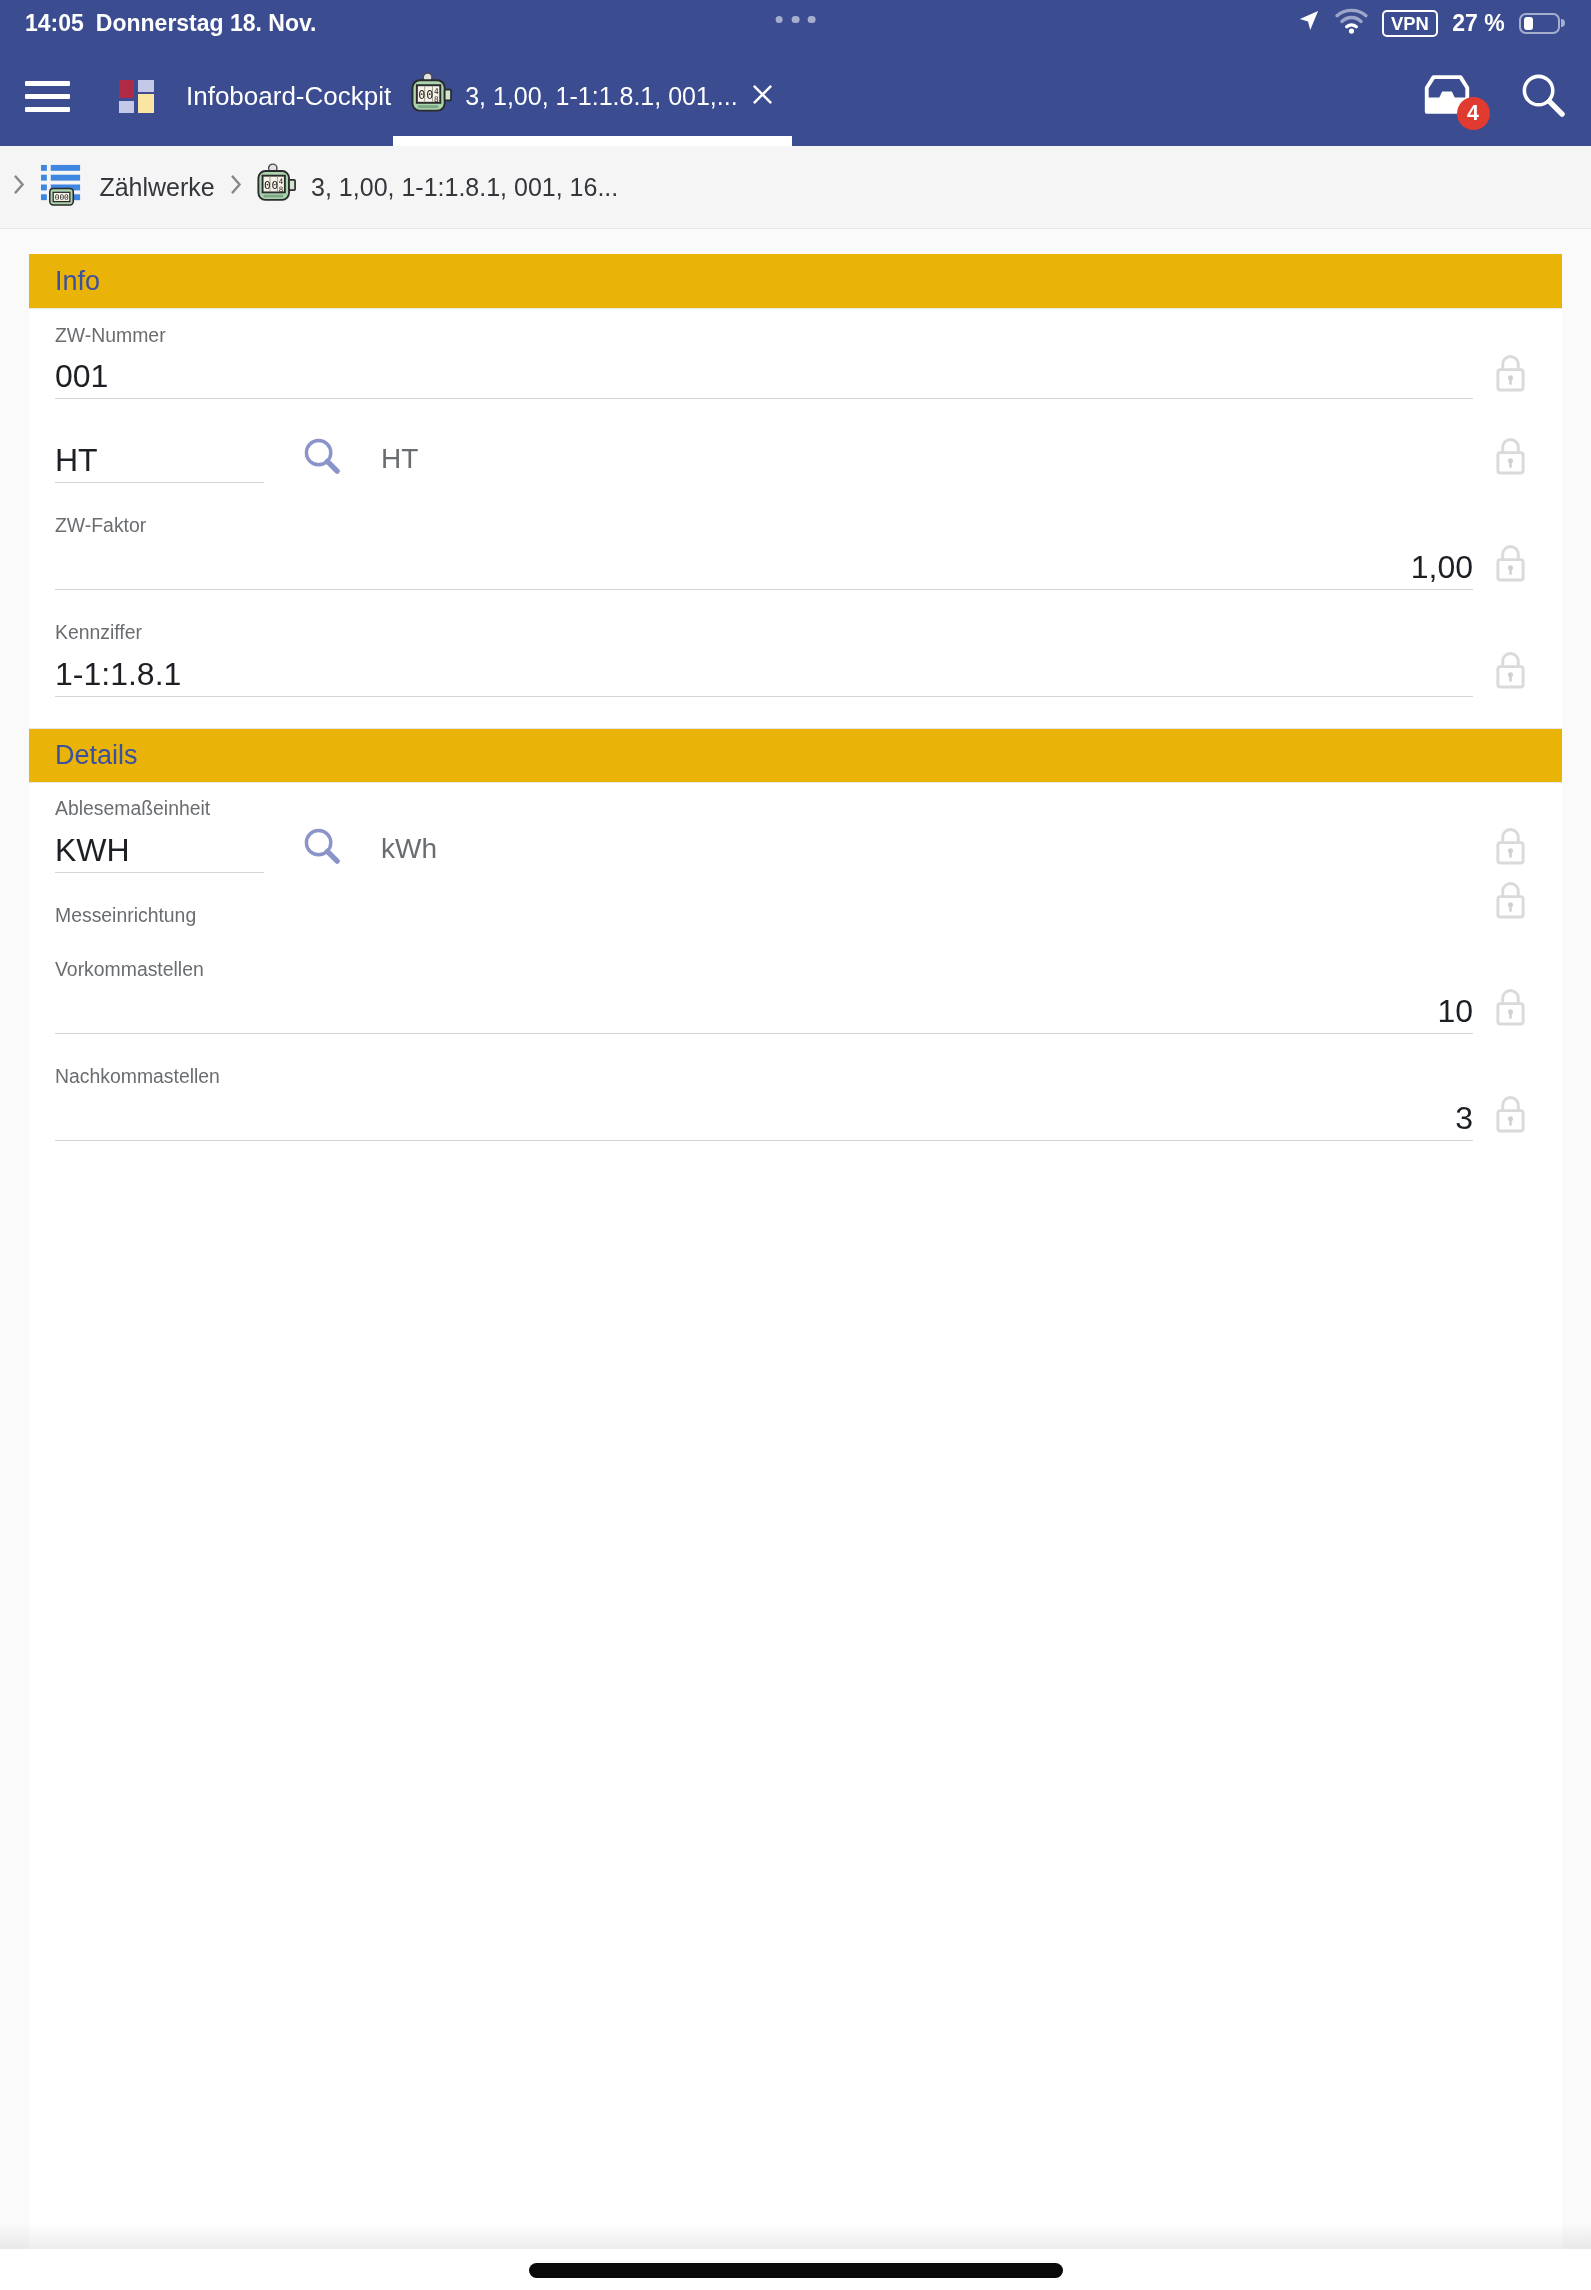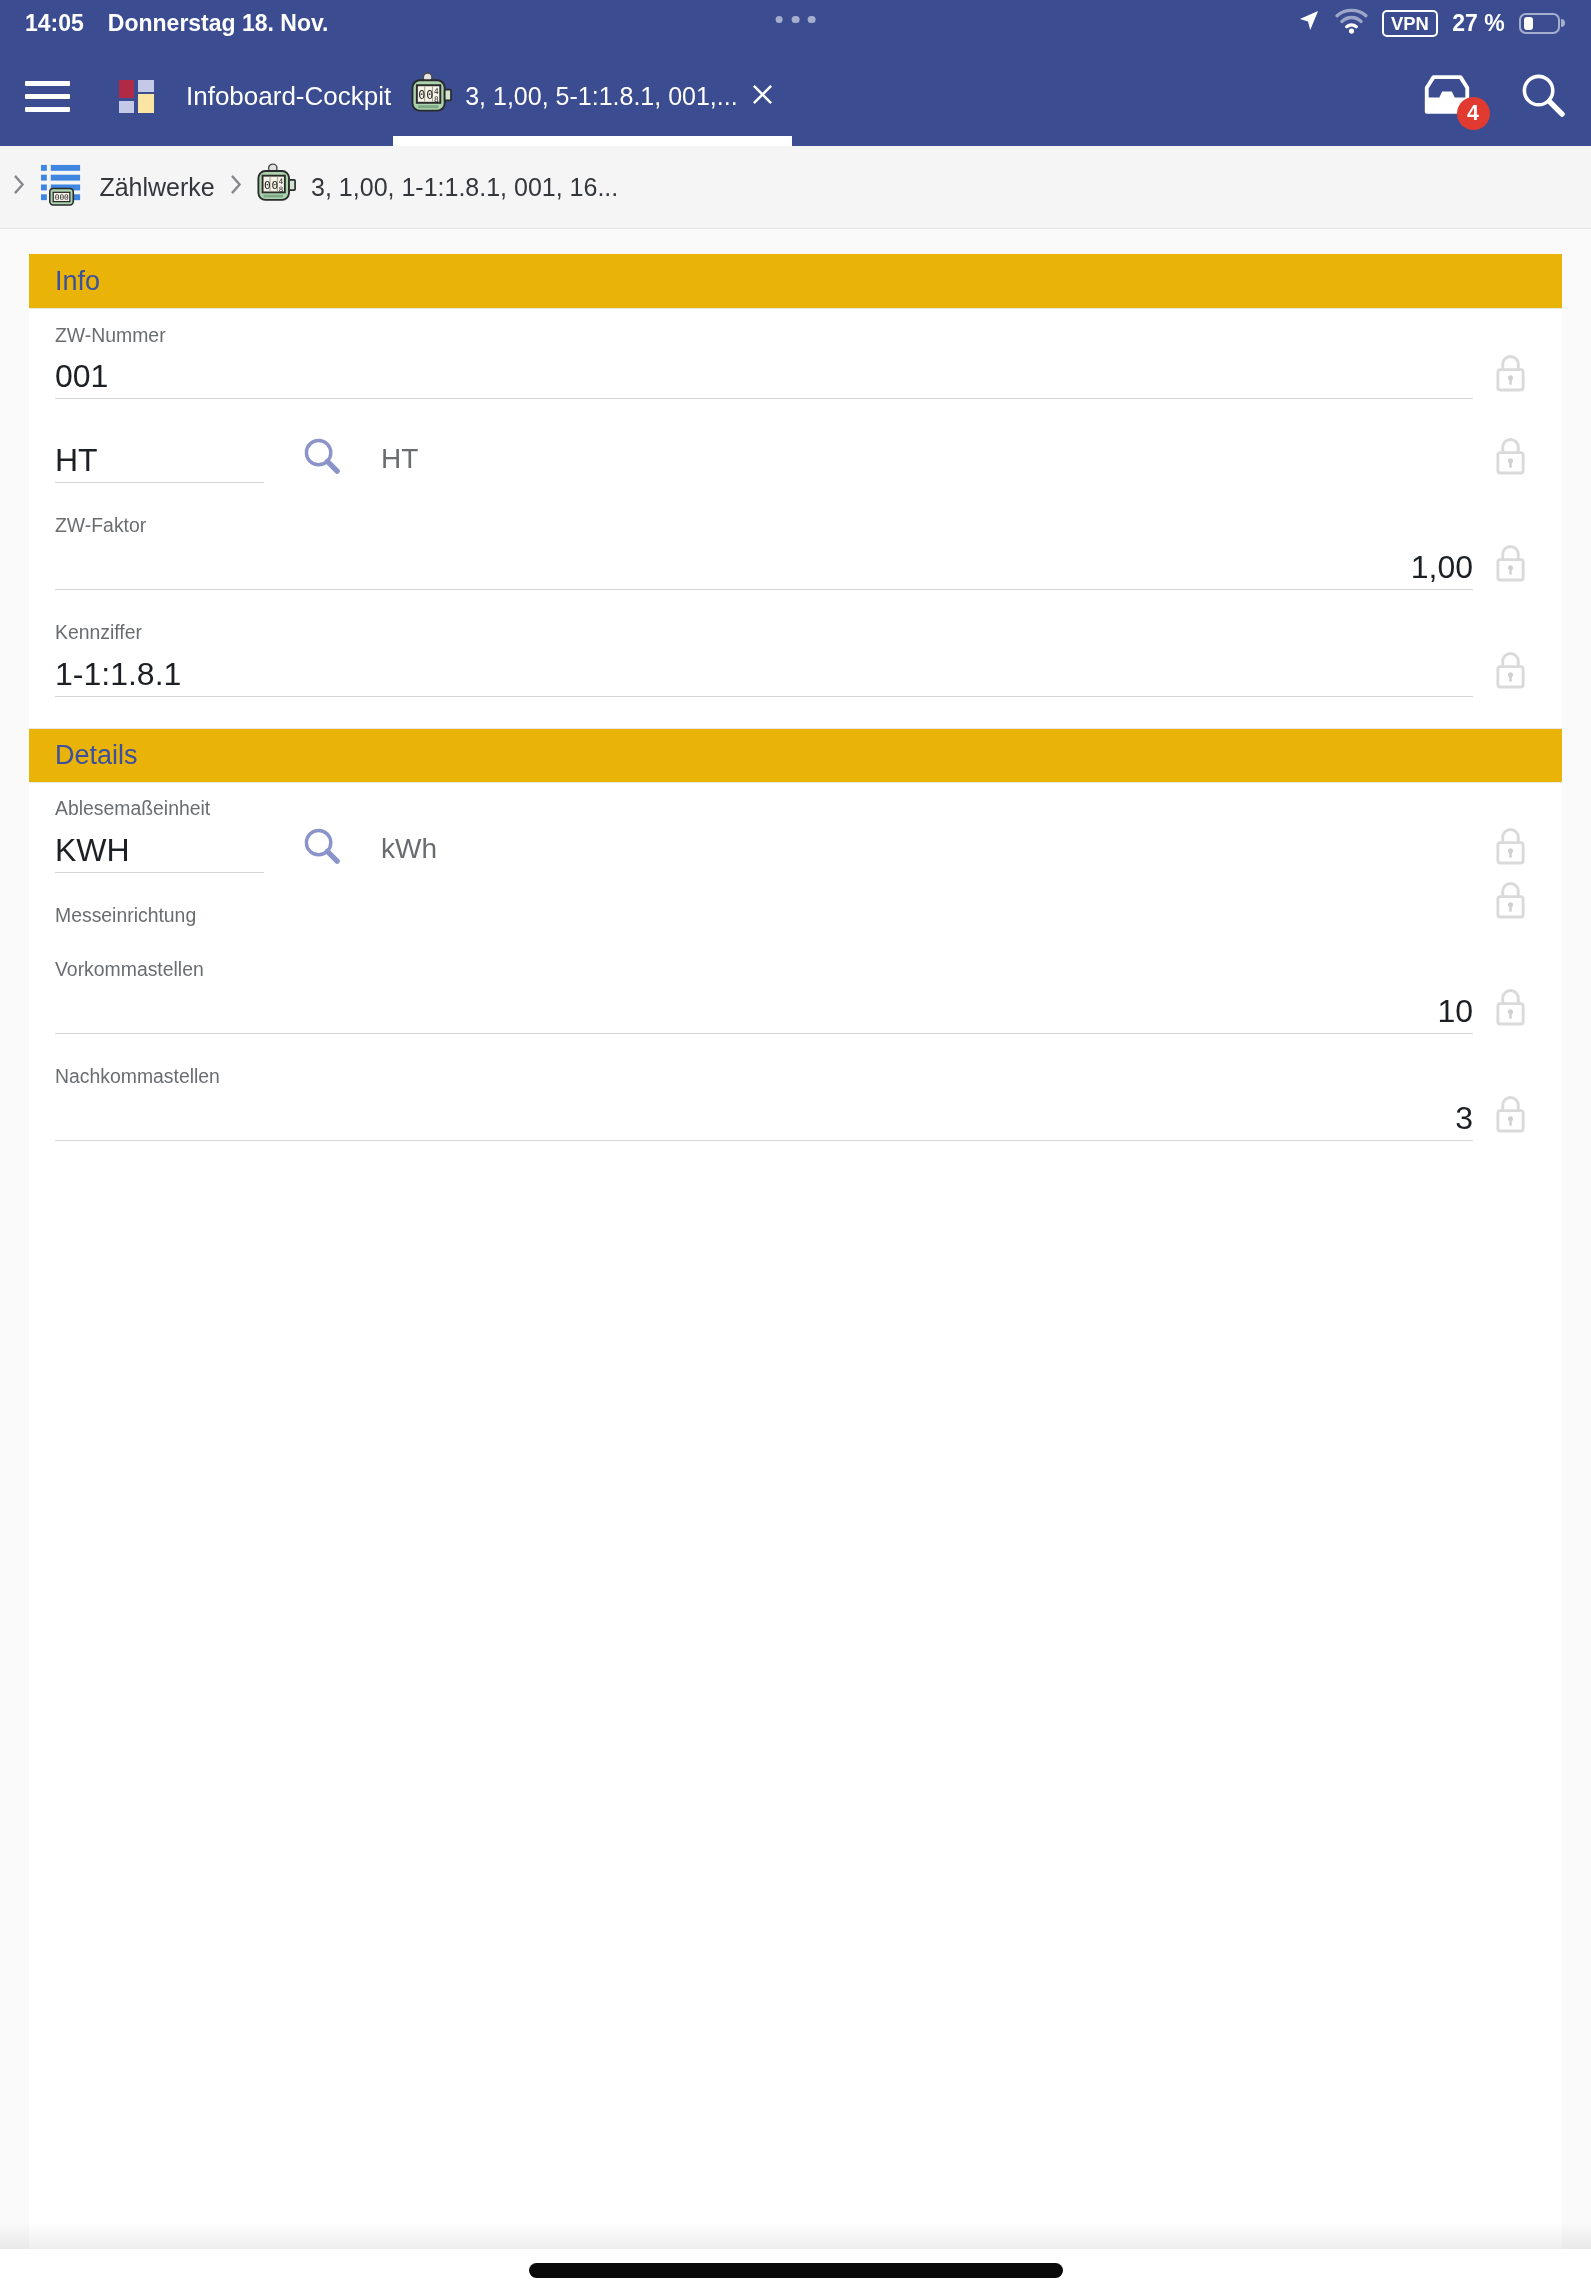--- a/index.html
+++ b/index.html
@@ -6,21 +6,21 @@
   html,body { background:#888; }
   .screen {
     position:relative; width:1591px; height:2290px; margin:0 auto;
     background:#fafafa; overflow:hidden;
     font-family:"Liberation Sans", sans-serif;
     -webkit-font-smoothing:antialiased;
   }
   
   .app-header { background:#3b4d90; color:#fff; }
   .status-bar { height:47px; display:flex; align-items:center; padding:0 25px; position:relative; }
-  .status-left { display:flex; align-items:center; gap:24px; font-size:23px; font-weight:bold; }
+  .status-left { display:flex; align-items:center; gap:12px; font-size:23px; font-weight:bold; }
   .status-dots { position:absolute; left:50%; top:15.5px; transform:translateX(-50%); display:flex; gap:8.7px; }
   .status-dots i { width:7.8px; height:7.8px; border-radius:50%; background:rgba(255,255,255,.55); }
   .status-right { margin-left:auto; display:flex; align-items:center; gap:14.6px; font-size:23px; font-weight:bold; }
   .vpn-badge { border:2.4px solid #fff; border-radius:5px; padding:0 6.8px; font-size:18.4px; font-weight:bold; height:27px; line-height:23px; }
   .battery { width:41px; height:21.3px; border:2.4px solid rgba(255,255,255,.55); border-radius:6.8px; position:relative; margin-right:5.8px; }
   .battery .level { position:absolute; left:2.4px; top:2.4px; bottom:2.4px; width:9.7px; background:#fff; border-radius:2.9px; }
   .battery::after { content:''; position:absolute; right:-6.8px; top:4.4px; width:3.9px; height:7.8px; background:rgba(255,255,255,.55); border-radius:0 3.9px 3.9px 0; }
 
   .nav-bar { height:99px; display:flex; align-items:center; padding:0 25px; position:relative; }
   .hamburger { width:45px; display:flex; flex-direction:column; gap:7.8px; cursor:pointer; }
@@ -136,21 +136,21 @@
             <rect x="6" y="13.5" width="24" height="18" fill="#f6f2e7" stroke="#2a2a2a" stroke-width="2"></rect>
             <line x1="14" y1="14.5" x2="14" y2="30.5" stroke="#9a9a8a" stroke-width="1"></line>
             <line x1="22" y1="14.5" x2="22" y2="30.5" stroke="#9a9a8a" stroke-width="1"></line>
             <text x="7.5" y="28" font-size="12" fill="#222" font-family="DejaVu Sans Mono, monospace">0</text>
             <text x="15.5" y="28" font-size="12" fill="#222" font-family="DejaVu Sans Mono, monospace">0</text>
             <text x="23.5" y="23" font-size="8" fill="#222" font-family="DejaVu Sans Mono, monospace">4</text>
             <text x="23.5" y="31" font-size="8" fill="#222" font-family="DejaVu Sans Mono, monospace">8</text>
             <rect x="7" y="34" width="21" height="3" fill="#7ea886"></rect>
           </svg>
         </span>
-        <span class="tab-label">3, 1,00, 5-1:1.8.1, 001,...</span>
+        <span class="tab-label">3, 1,00, 1-1:1.8.1, 001,...</span>
         <span>
           <svg width="23" height="23" viewBox="0 0 24 24">
             <line x1="3" y1="3" x2="21" y2="21" stroke="#fff" stroke-width="2.6"></line>
             <line x1="21" y1="3" x2="3" y2="21" stroke="#fff" stroke-width="2.6"></line>
           </svg>
         </span>
         <span class="indicator"></span>
       </div>
 
       <div class="nav-right">

